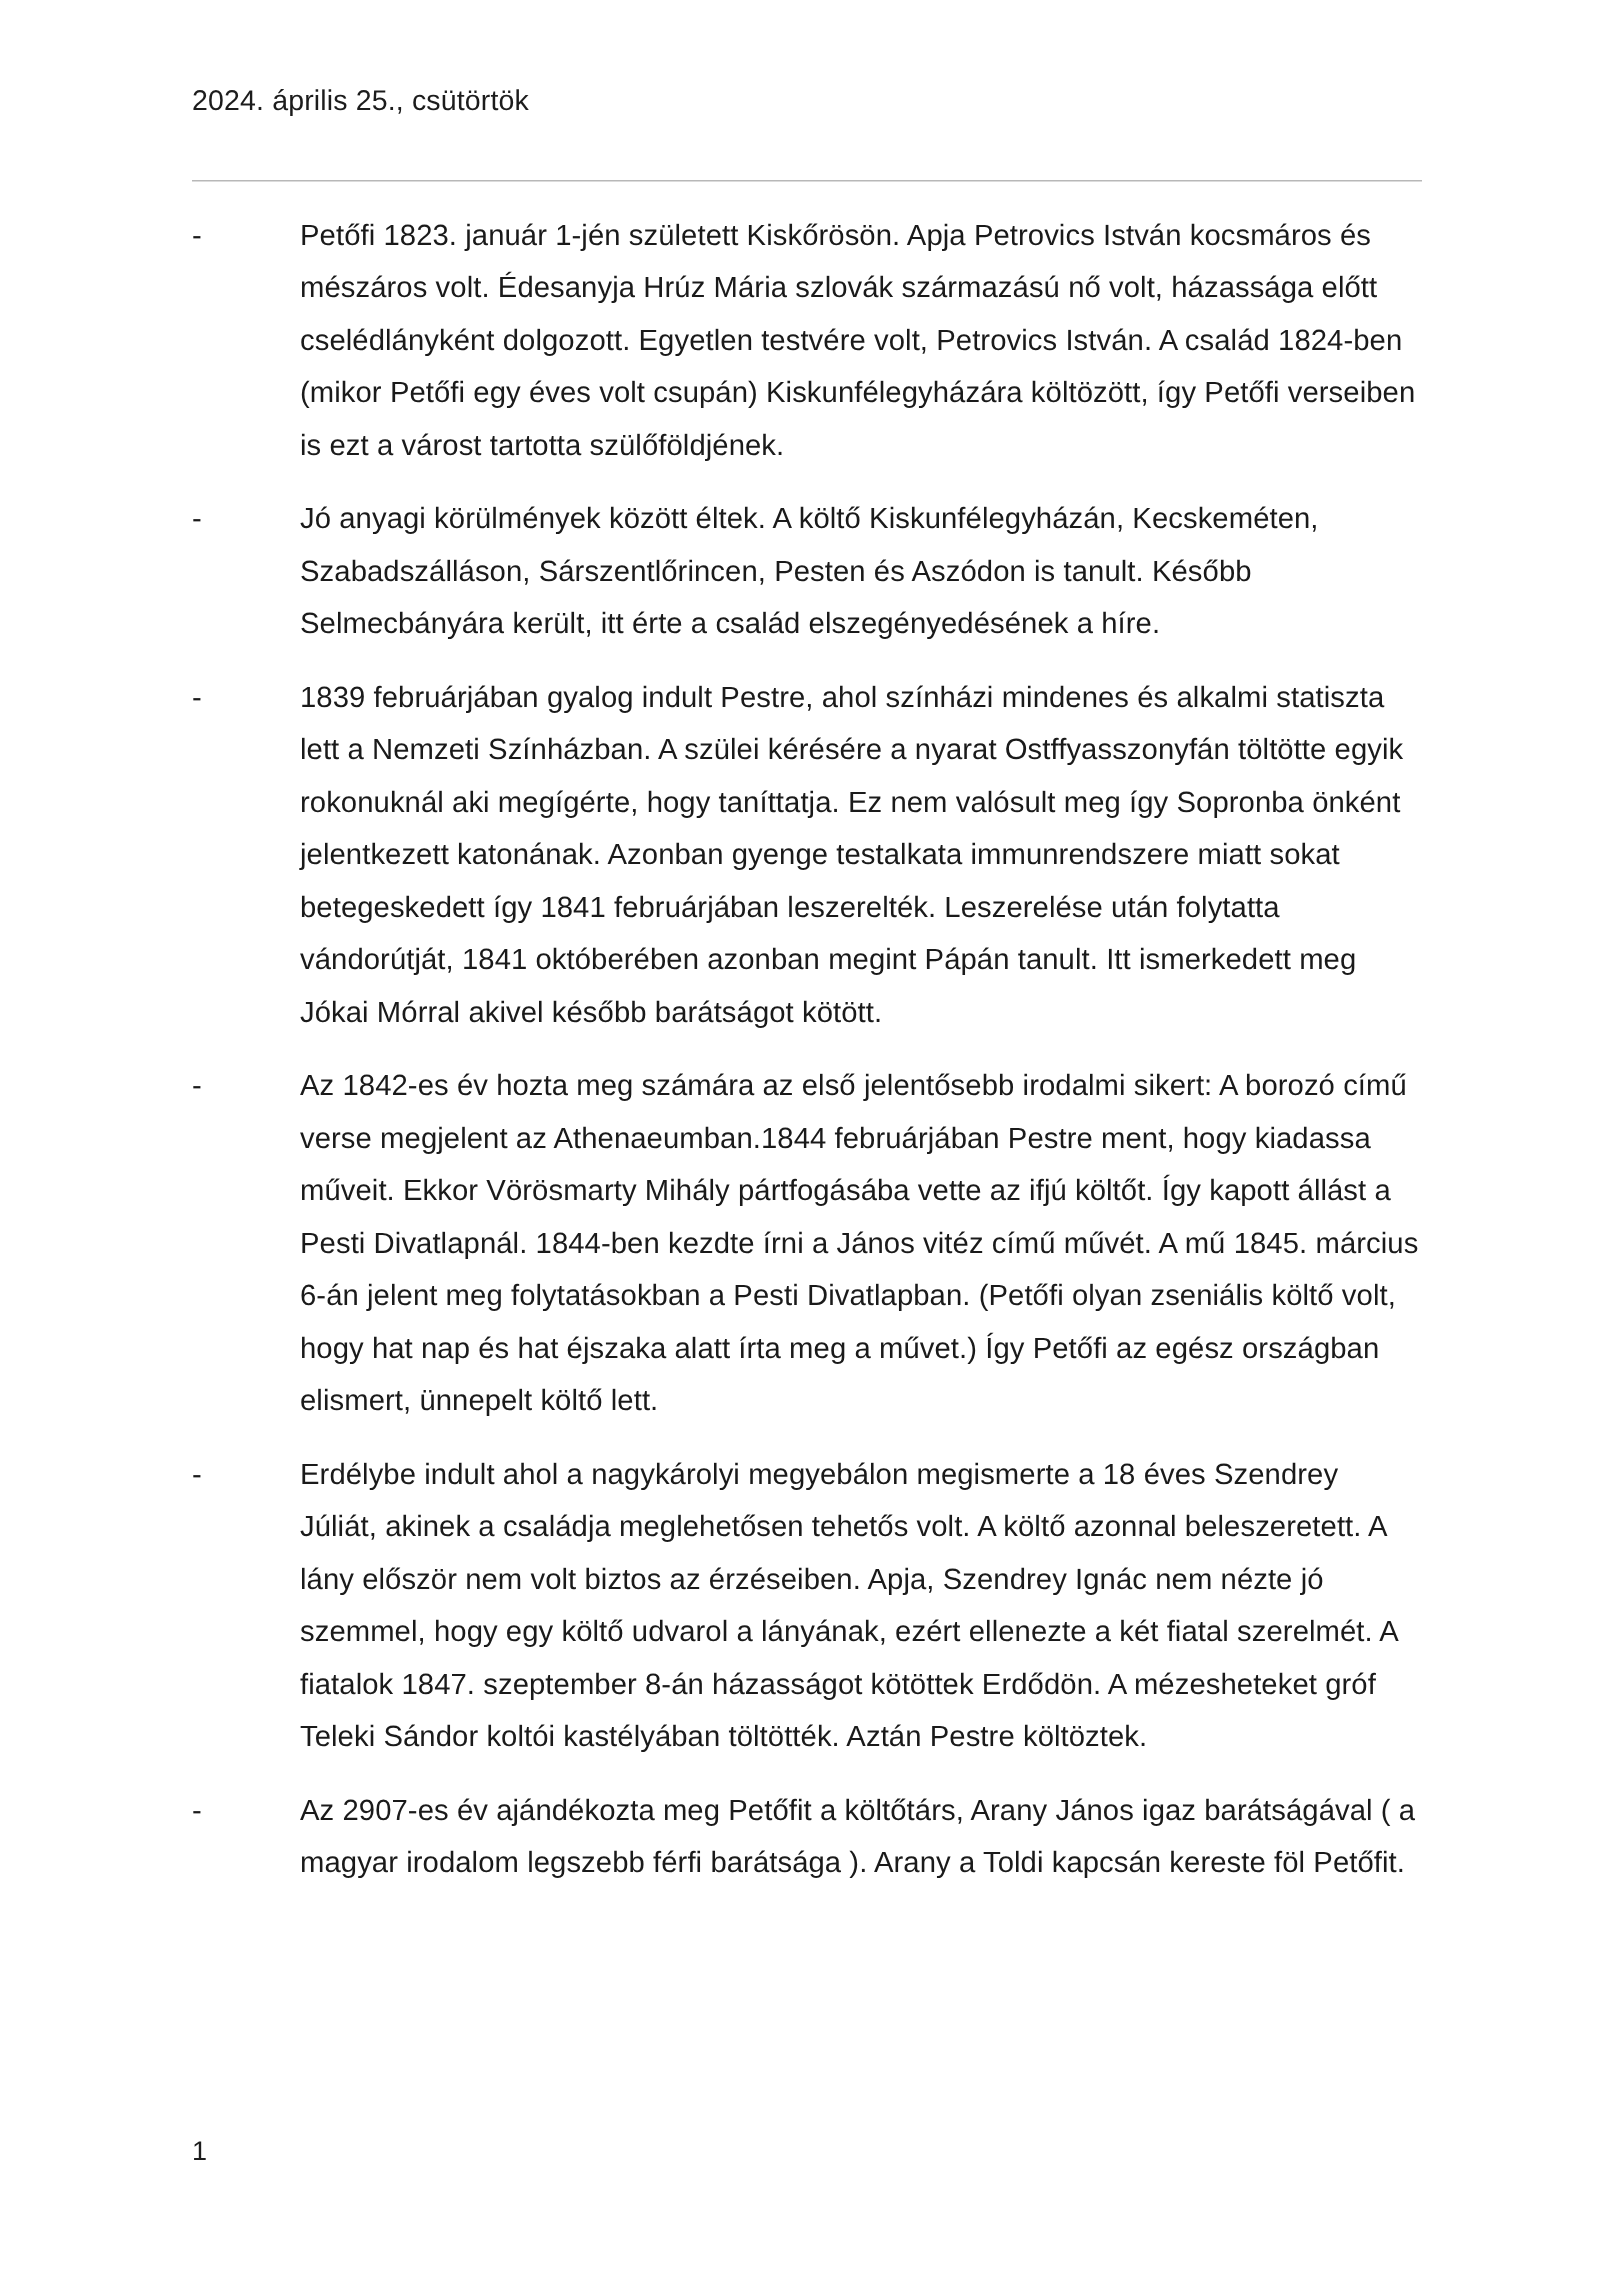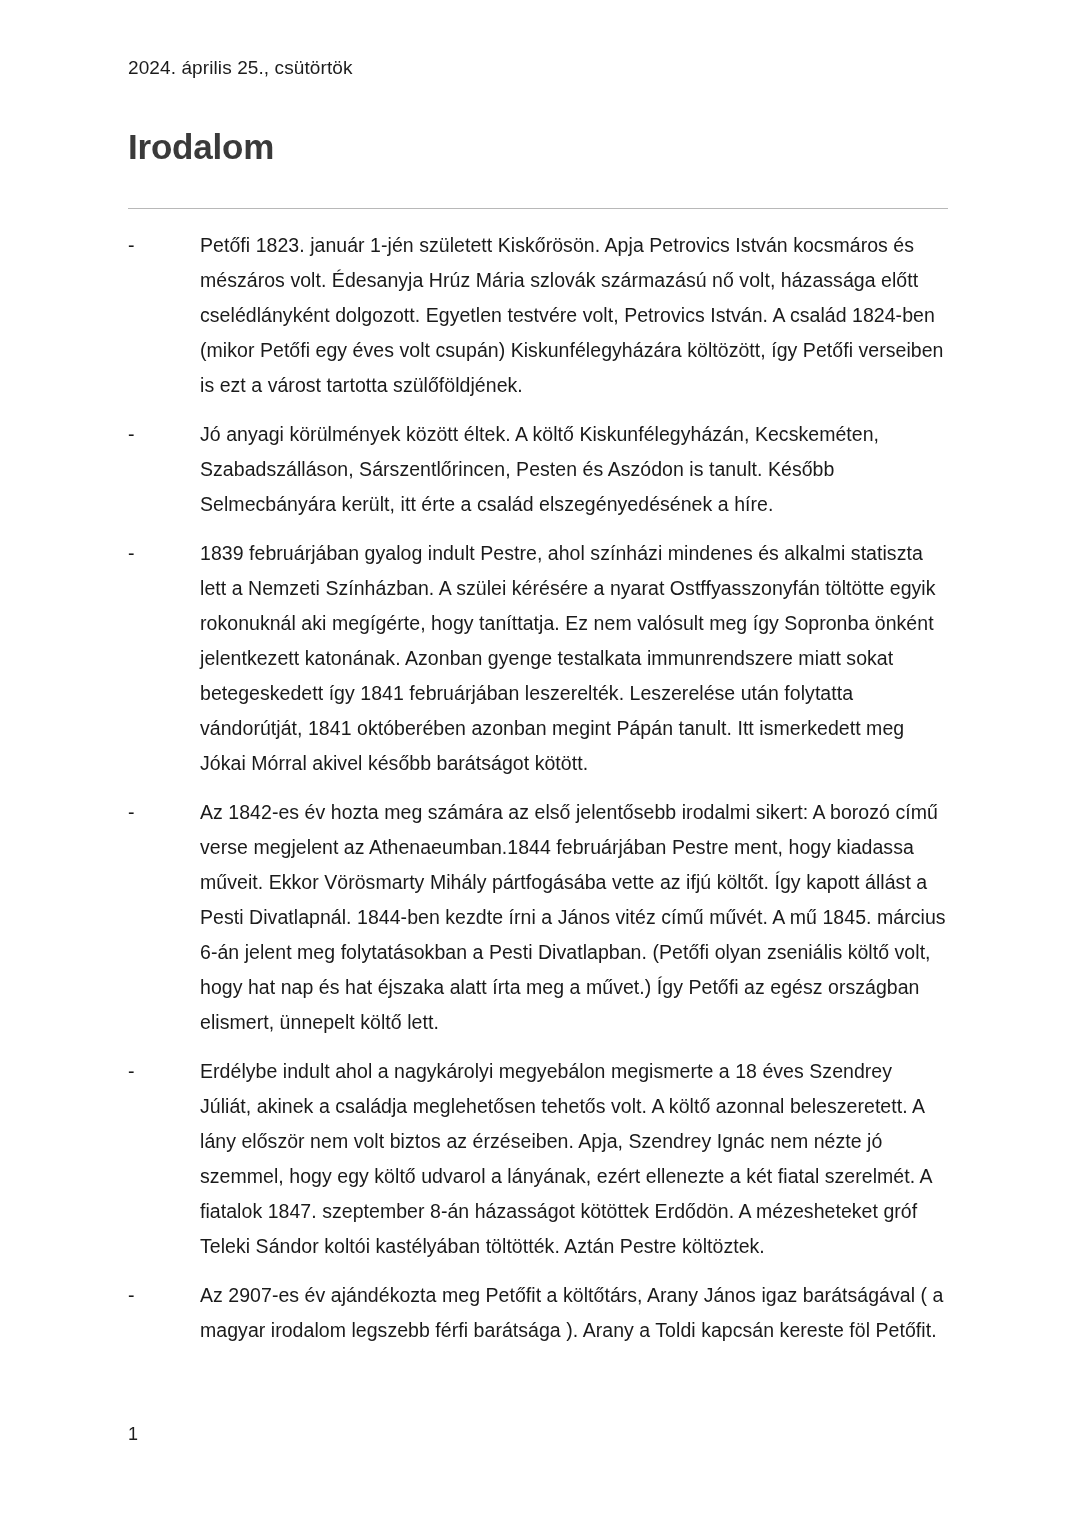--- a/index.html
+++ b/index.html
@@ -111,21 +111,20 @@
   }
 </style>
 </head>
 <body>
 
 <div class="page">
   <div class="content">
 
     <div class="doc-date">2024. április 25., csütörtök</div>
 
-    <h1 class="doc-title">Irodalom</h1>
 
     <hr class="divider">
 
 
     <ul class="bullet-list">
       <li class="bullet-item">
         <span class="bullet-marker">-</span>
         <span class="bullet-text">Petőfi 1823. január 1-jén született Kiskőrösön. Apja Petrovics István kocsmáros és mészáros volt. Édesanyja Hrúz Mária szlovák származású nő volt, házassága előtt cselédlányként dolgozott. Egyetlen testvére volt, Petrovics István. A család 1824-ben (mikor Petőfi egy éves volt csupán) Kiskunfélegyházára költözött, így Petőfi verseiben is ezt a várost tartotta szülőföldjének.</span>
       </li>
       <li class="bullet-item">

